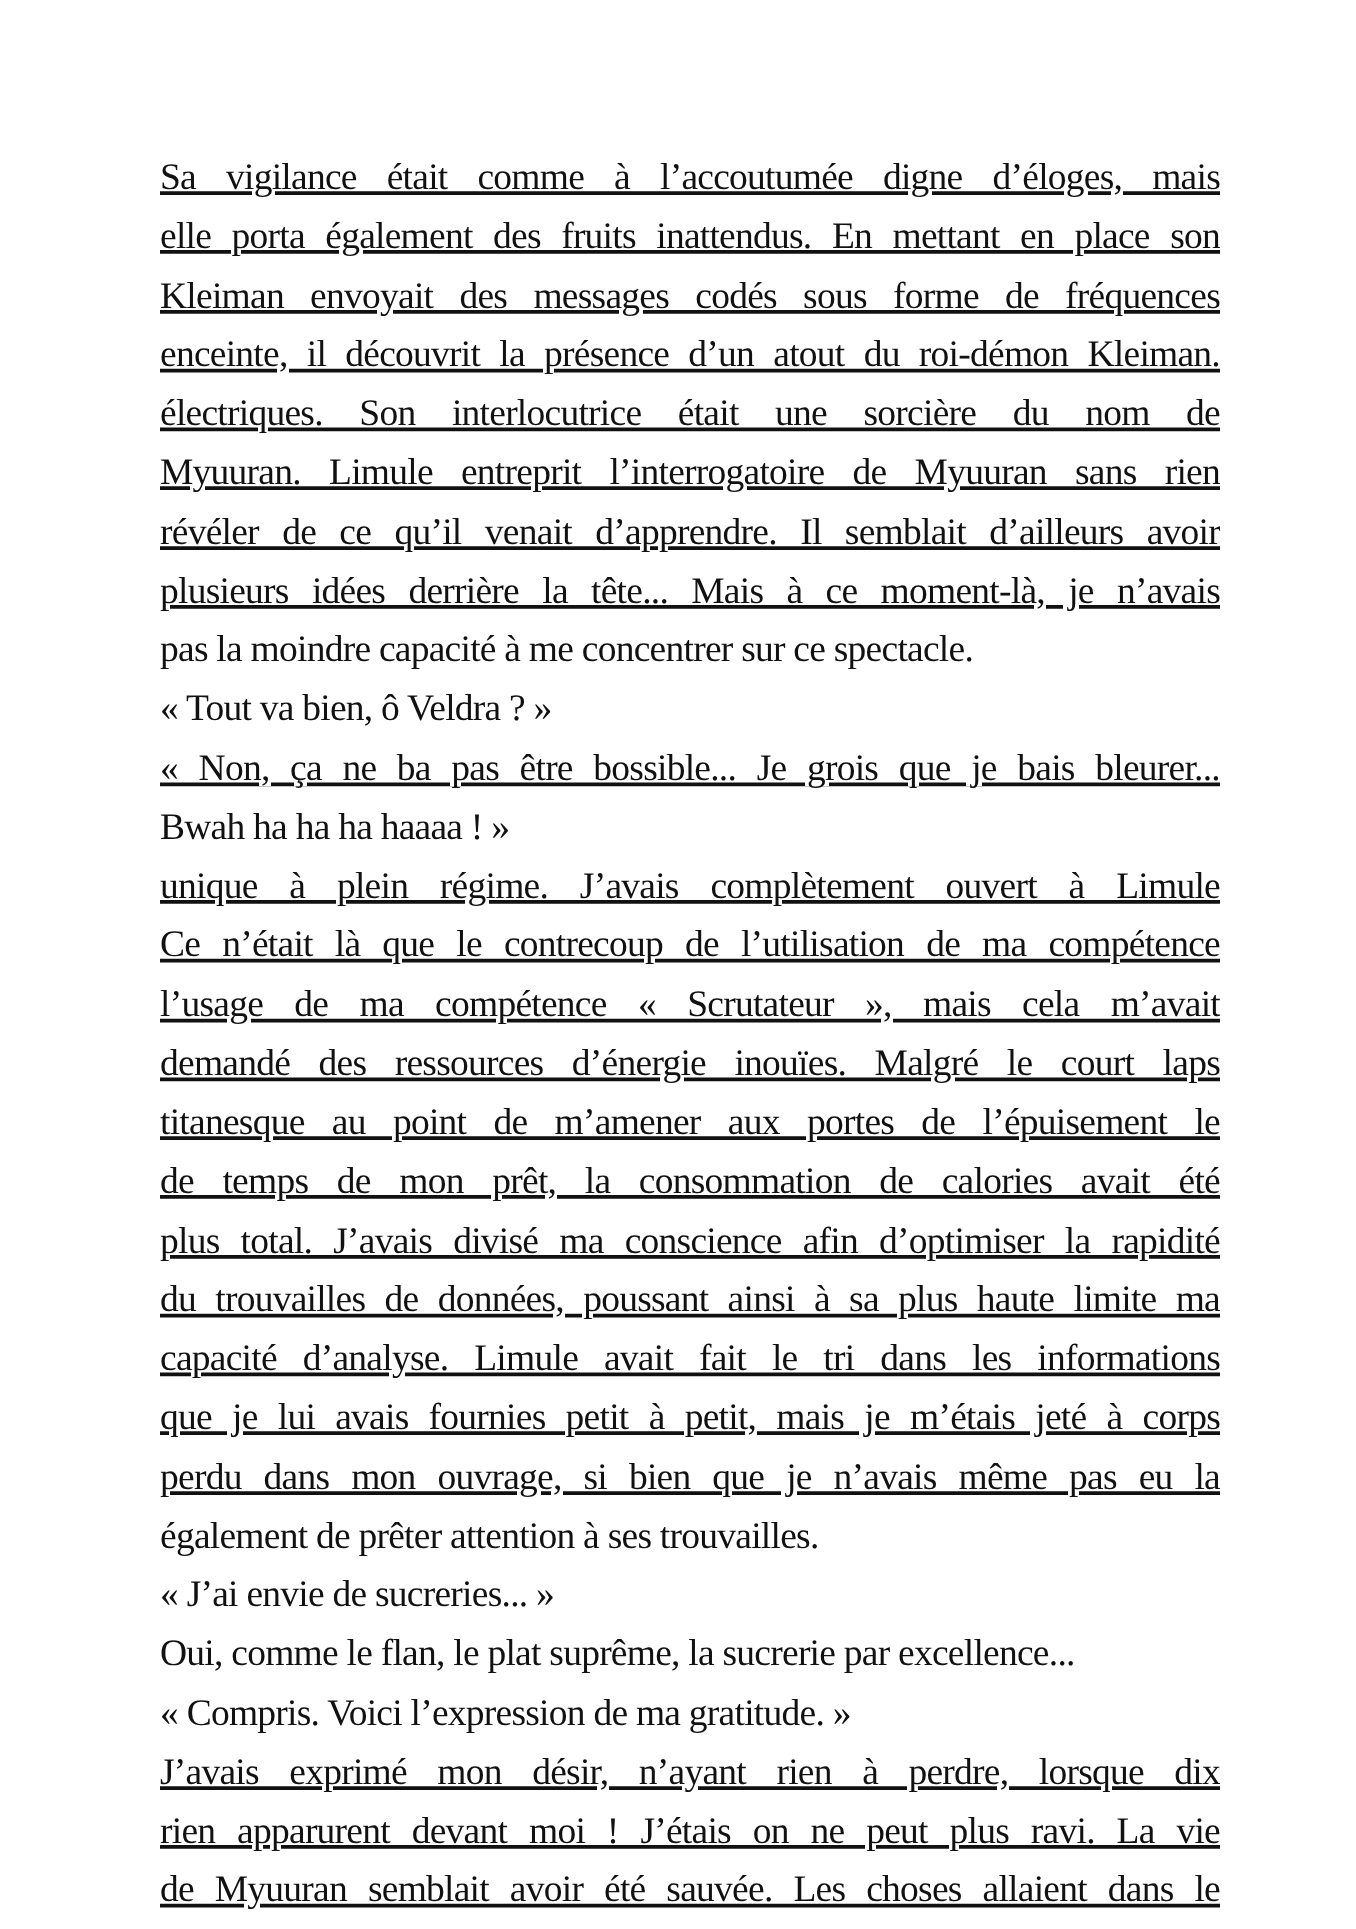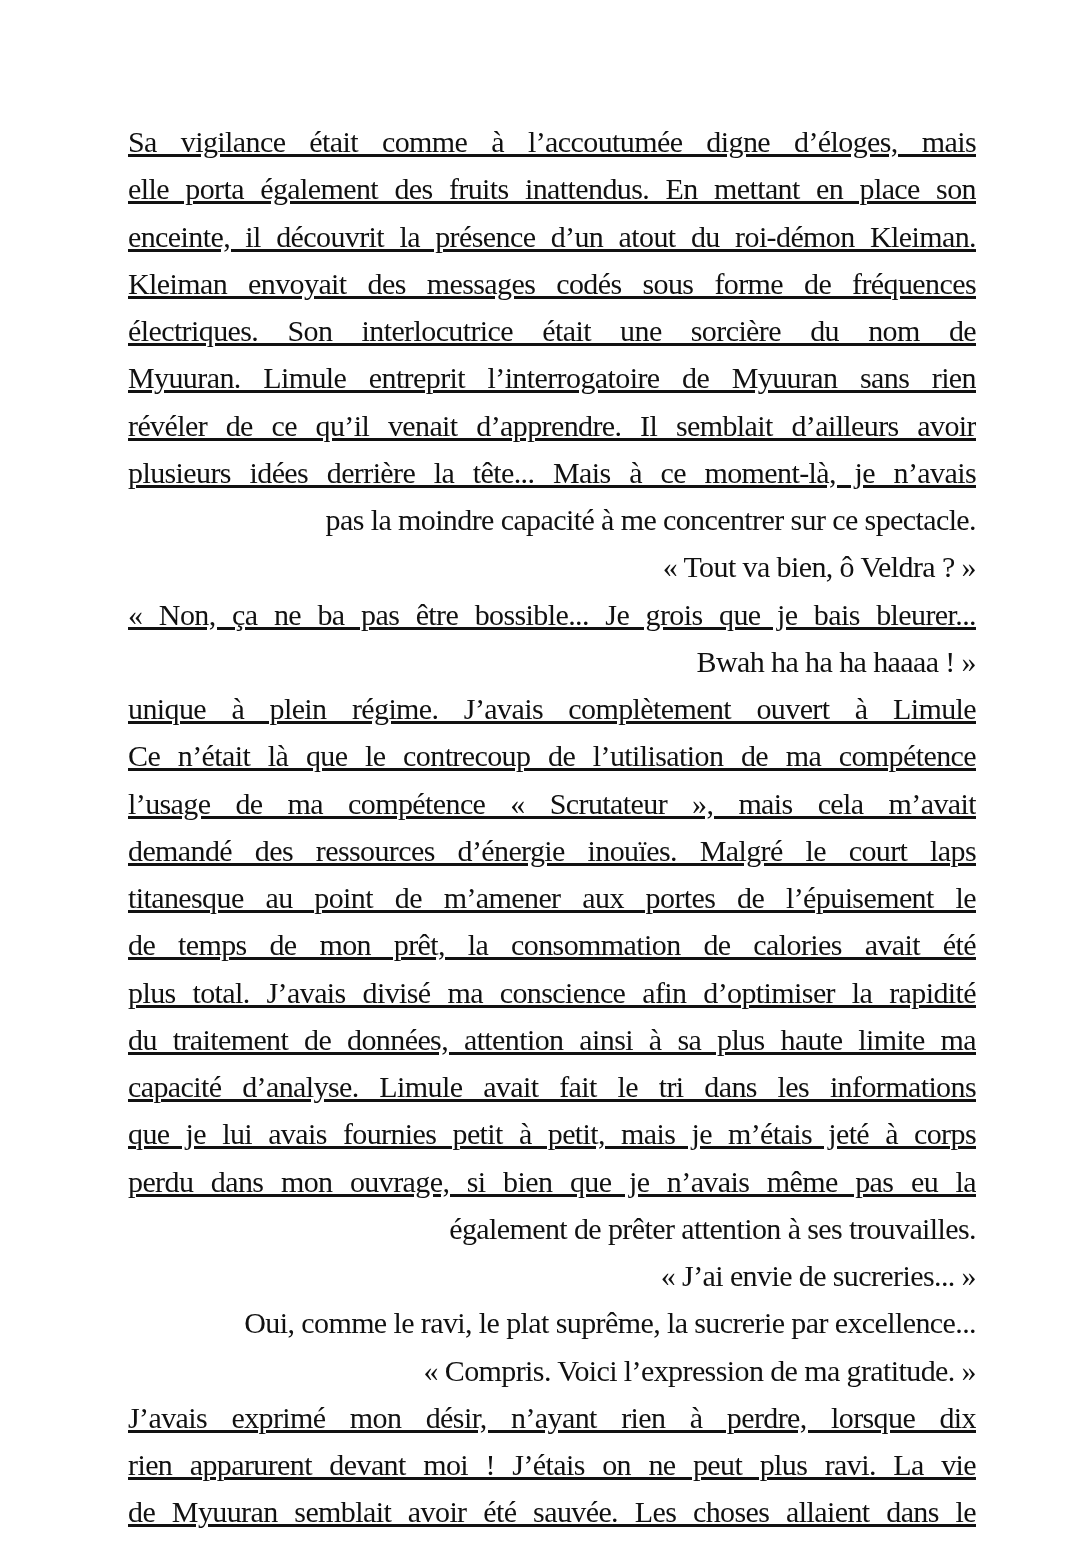--- a/index.html
+++ b/index.html
@@ -30,50 +30,50 @@
       height: 47.25px;
     }
     .line.justify {
       text-align: justify;
       text-align-last: justify;
       white-space: normal;
       overflow: hidden;
       text-decoration: underline;
     }
     .line.left {
-      text-align: right;
+      text-align: left;
     }
   </style>
 </head>
 <body>
 
 <div class="page" id="page">
     <div class="line justify"><span class="line-text">Sa vigilance était comme à l’accoutumée digne d’éloges, mais</span></div>
     <div class="line justify"><span class="line-text">elle porta également des fruits inattendus. En mettant en place son</span></div>
+    <div class="line justify"><span class="line-text">Kleiman envoyait des messages codés sous forme de fréquences</span></div>
     <div class="line justify"><span class="line-text">enceinte, il découvrit la présence d’un atout du roi-démon Kleiman.</span></div>
-    <div class="line justify"><span class="line-text">Kleiman envoyait des messages codés sous forme de fréquences</span></div>
     <div class="line justify"><span class="line-text">électriques. Son interlocutrice était une sorcière du nom de</span></div>
     <div class="line justify"><span class="line-text">Myuuran. Limule entreprit l’interrogatoire de Myuuran sans rien</span></div>
     <div class="line justify"><span class="line-text">révéler de ce qu’il venait d’apprendre. Il semblait d’ailleurs avoir</span></div>
     <div class="line justify"><span class="line-text">plusieurs idées derrière la tête... Mais à ce moment-là, je n’avais</span></div>
     <div class="line left"><span class="line-text">pas la moindre capacité à me concentrer sur ce spectacle.</span></div>
     <div class="line left"><span class="line-text">« Tout va bien, ô Veldra ? »</span></div>
     <div class="line justify"><span class="line-text">« Non, ça ne ba pas être bossible... Je grois que je bais bleurer...</span></div>
     <div class="line left"><span class="line-text">Bwah ha ha ha haaaa ! »</span></div>
     <div class="line justify"><span class="line-text">unique à plein régime. J’avais complètement ouvert à Limule</span></div>
     <div class="line justify"><span class="line-text">Ce n’était  là que le contrecoup de l’utilisation de ma compétence</span></div>
     <div class="line justify"><span class="line-text">l’usage de ma compétence « Scrutateur », mais cela m’avait</span></div>
     <div class="line justify"><span class="line-text">demandé des ressources d’énergie inouïes. Malgré le court laps</span></div>
     <div class="line justify"><span class="line-text">titanesque au point de m’amener aux portes de l’épuisement le</span></div>
     <div class="line justify"><span class="line-text">de temps de mon prêt, la consommation de calories avait été</span></div>
     <div class="line justify"><span class="line-text">plus total. J’avais divisé ma conscience afin d’optimiser la rapidité</span></div>
-    <div class="line justify"><span class="line-text">du traitement de données, attention ainsi à sa plus haute limite ma</span></div>
+    <div class="line justify"><span class="line-text">du trouvailles de données, poussant ainsi à sa plus haute limite ma</span></div>
     <div class="line justify"><span class="line-text">capacité d’analyse. Limule avait fait le tri dans les informations</span></div>
     <div class="line justify"><span class="line-text">que je lui avais fournies petit à petit, mais je m’étais jeté à corps</span></div>
     <div class="line justify"><span class="line-text">perdu dans mon ouvrage, si bien que je n’avais même pas eu la</span></div>
     <div class="line left"><span class="line-text">également de prêter attention à ses trouvailles.</span></div>
     <div class="line left"><span class="line-text">« J’ai envie de sucreries... »</span></div>
-    <div class="line left"><span class="line-text">Oui, comme le ravi, le plat suprême, la sucrerie par excellence...</span></div>
+    <div class="line left"><span class="line-text">Oui, comme le flan, le plat suprême, la sucrerie par excellence...</span></div>
     <div class="line left"><span class="line-text">« Compris. Voici l’expression de ma gratitude. »</span></div>
     <div class="line justify"><span class="line-text">J’avais exprimé mon désir, n’ayant rien à perdre, lorsque dix</span></div>
     <div class="line justify"><span class="line-text">rien apparurent devant moi ! J’étais on ne peut plus ravi. La vie</span></div>
     <div class="line justify"><span class="line-text">de Myuuran semblait avoir été sauvée. Les choses allaient dans le</span></div>
   </div>
 
 </body></html>

